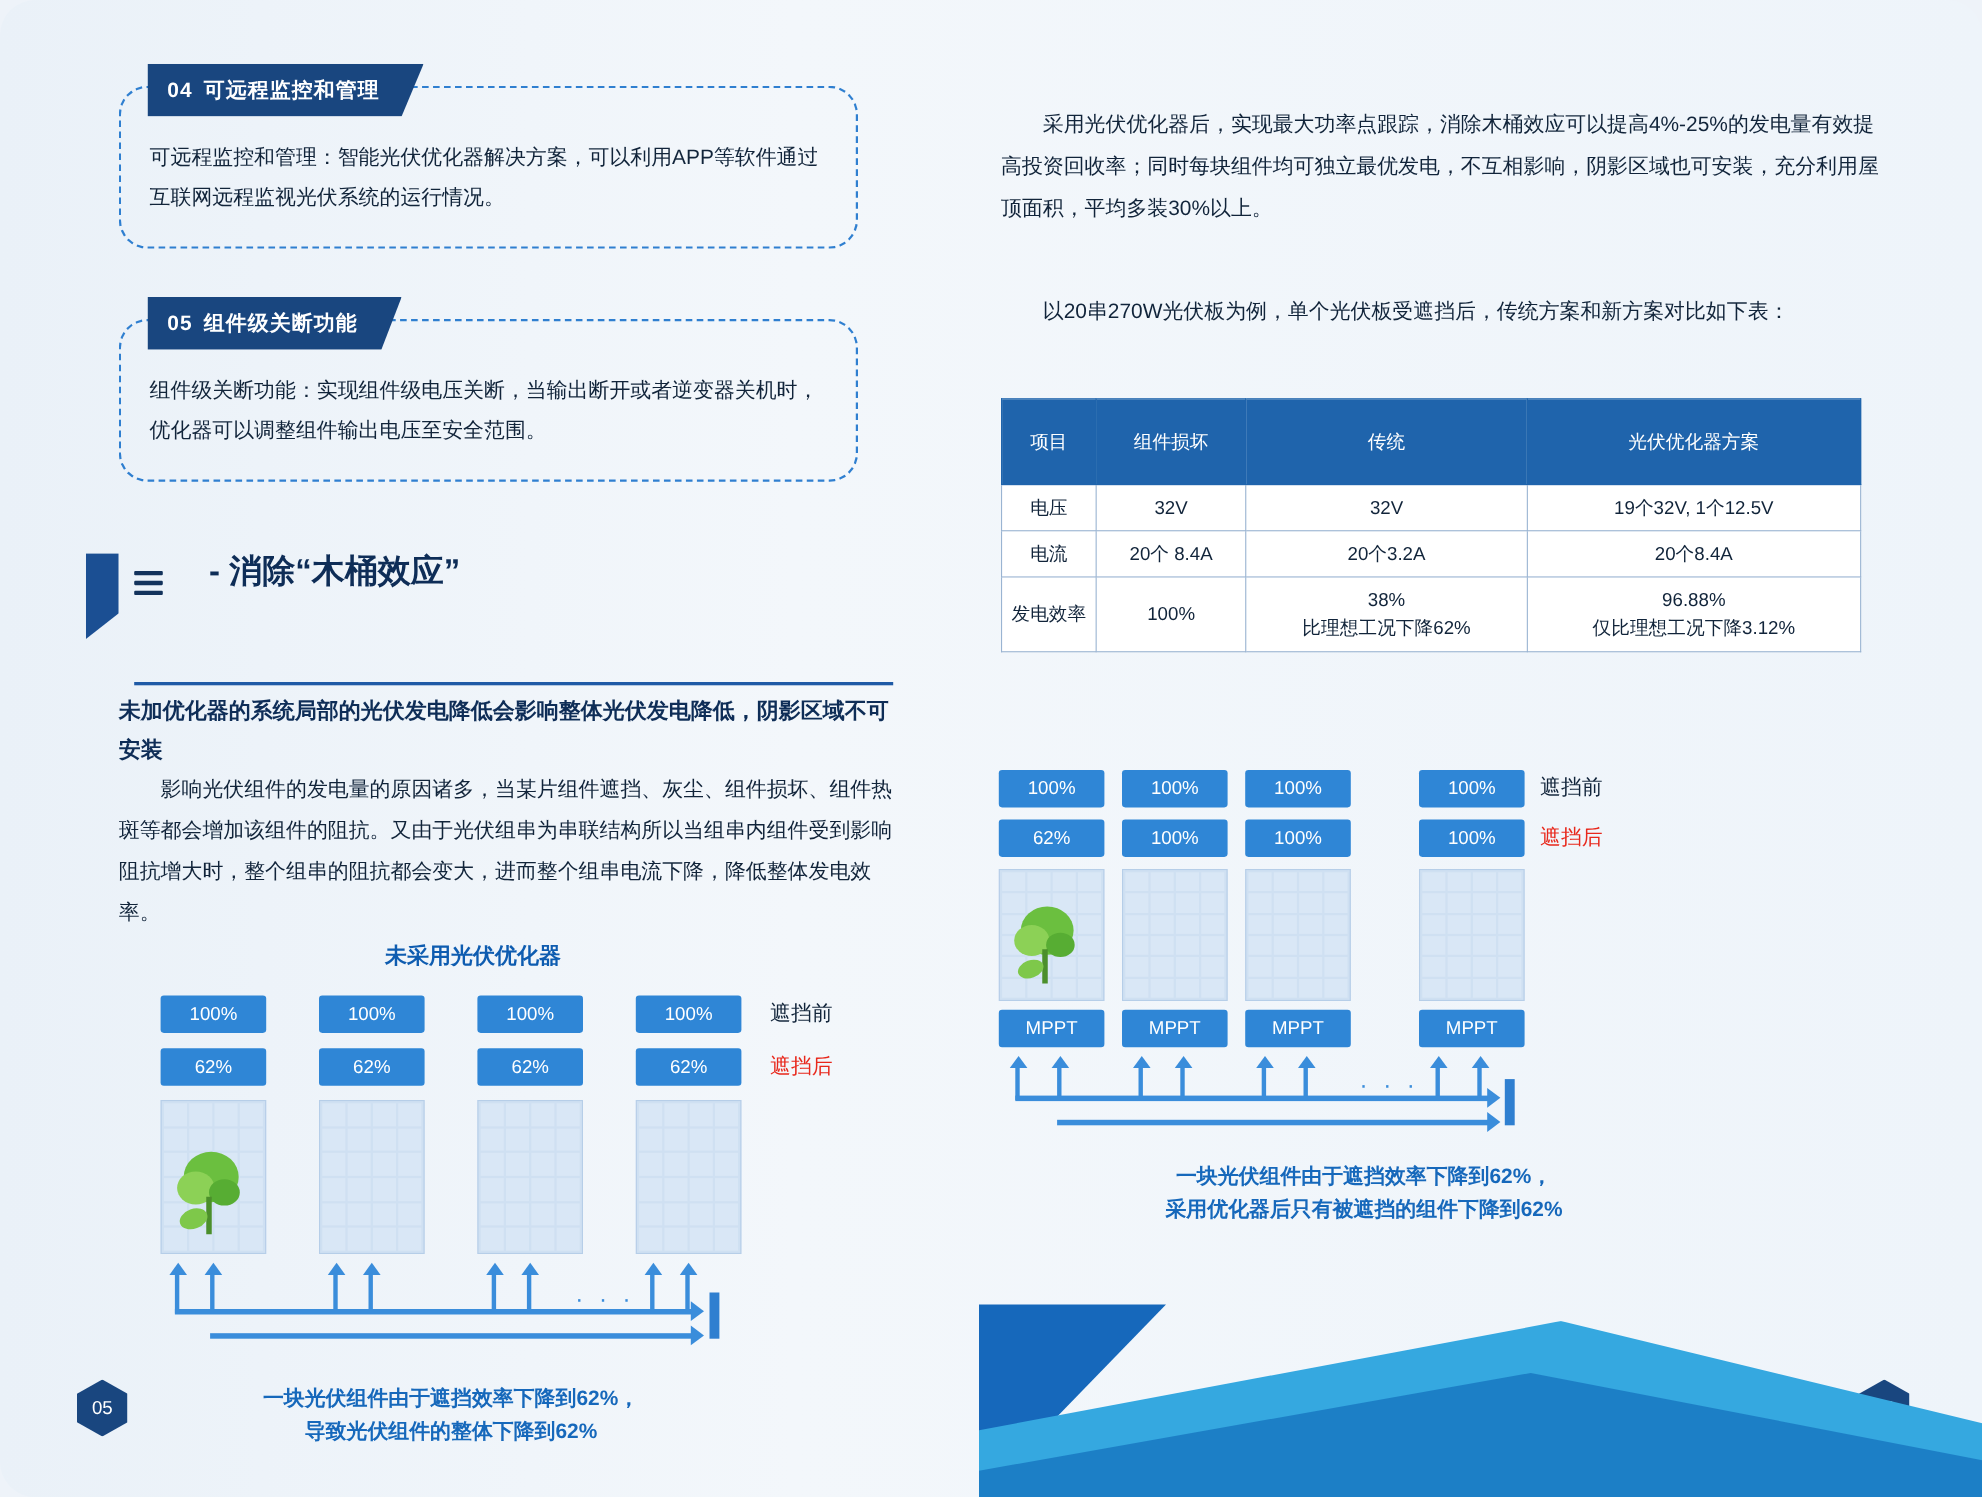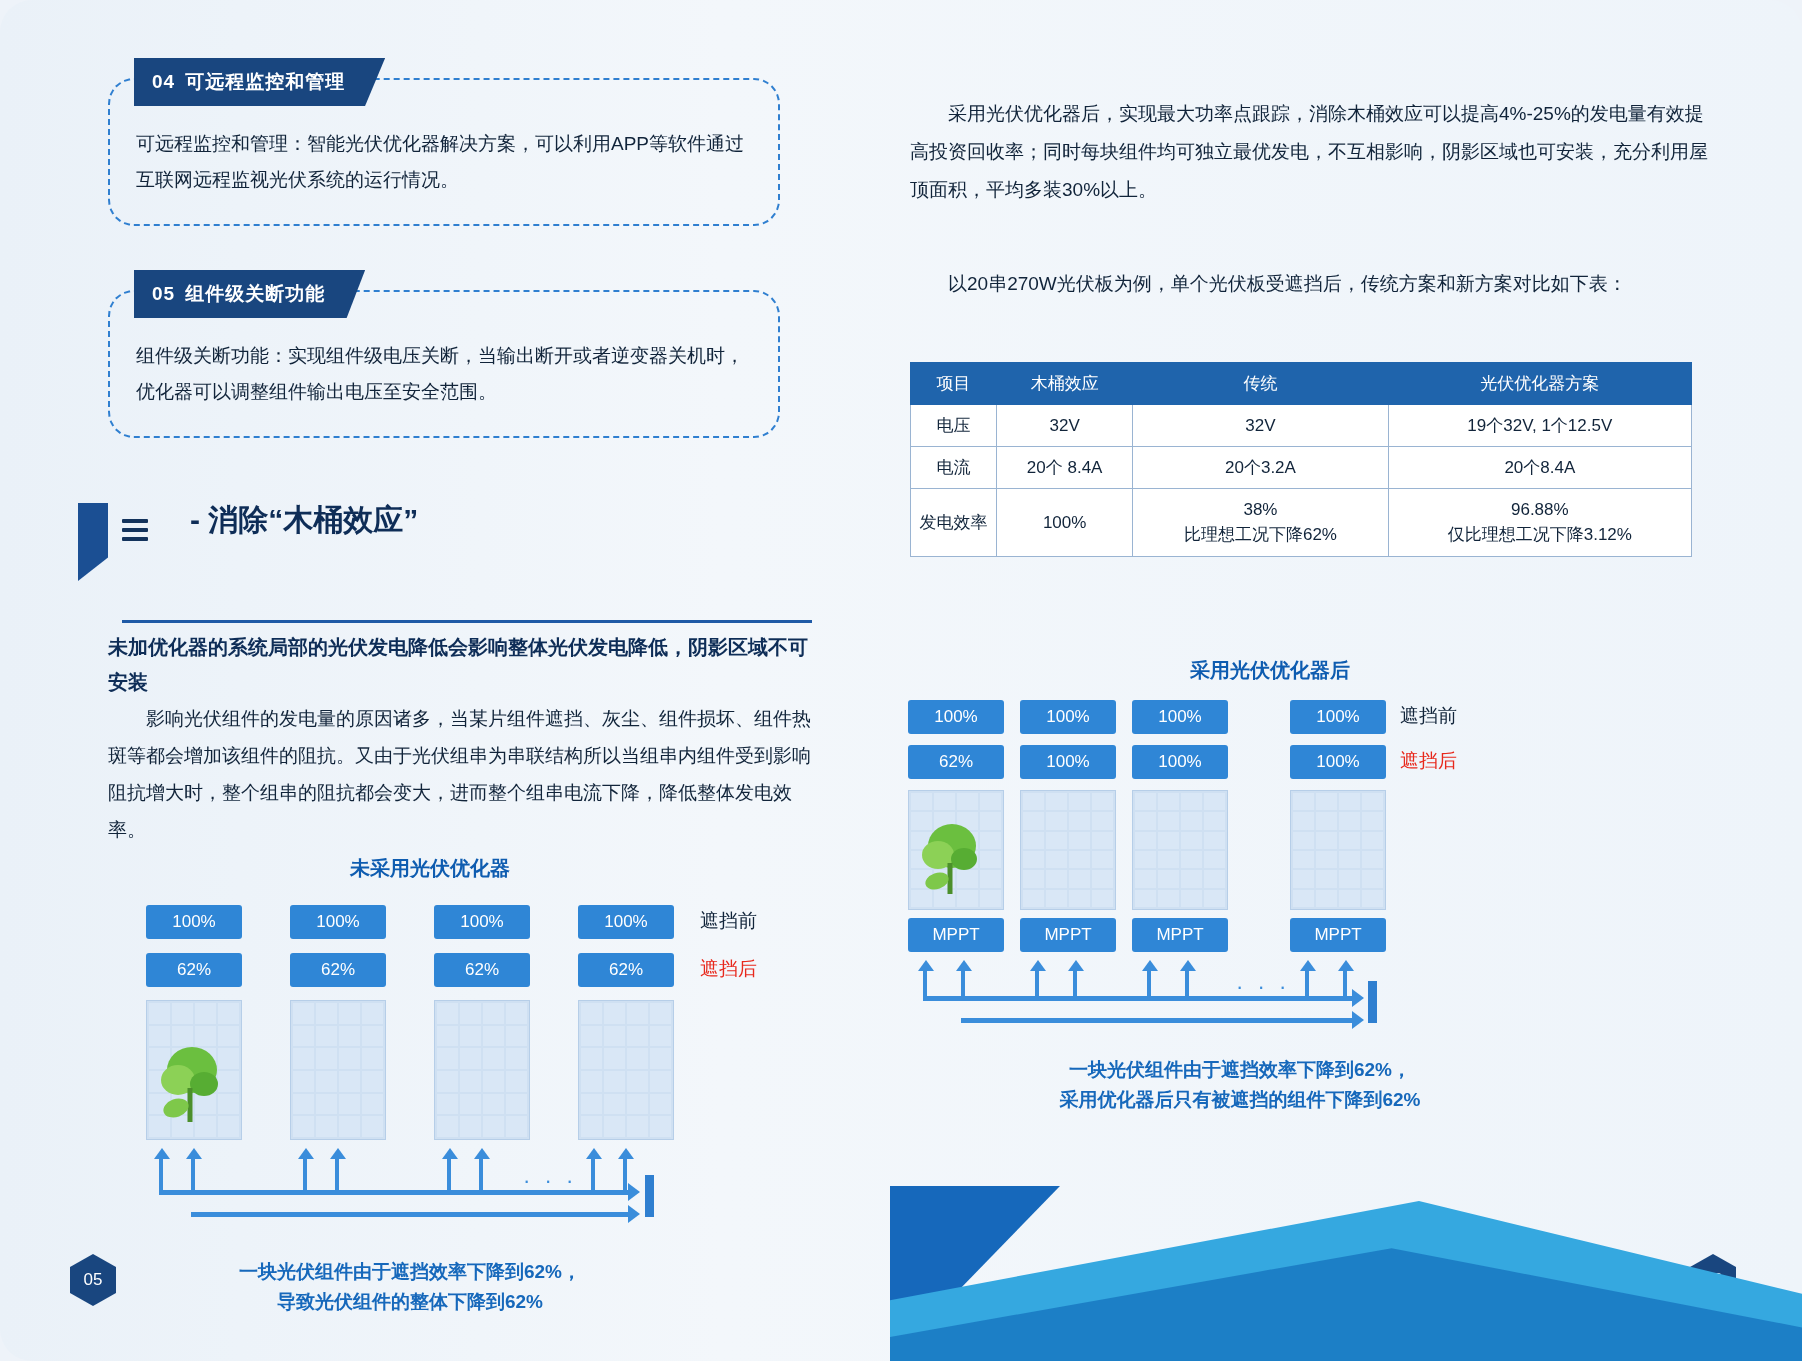--- a/index.html
+++ b/index.html
@@ -131,21 +131,21 @@
   
   .rpara {
     position:absolute; font-size:19px; line-height:2.0; color:#11243a; text-indent:38px;
   }
   table.cmp {
     position:absolute; border-collapse:collapse; font-size:17px; color:#11243a;
     background:#ffffff;
   }
   table.cmp th {
     background:#1f64ac; color:#ffffff; font-weight:normal; font-size:17px;
-    border:1px solid #1f64ac; padding:9px 6px;
+    border:1px solid #1f64ac; padding:27px 6px;
   }
   table.cmp td {
     border:1px solid #9ab4d2; padding:9px 6px; text-align:center;
   }
   table.cmp td.lead { width:86px; }
   .two-line { line-height:1.45; }
 
   
   .deco { position:absolute; bottom:0; }
   .deco1 {
@@ -366,21 +366,21 @@
   <div class="right">
 
     <div class="rpara" style="left:10px; top:95px; width:800px;">采用光伏优化器后，实现最大功率点跟踪，消除木桶效应可以提高4%-25%的发电量有效提高投资回收率；同时每块组件均可独立最优发电，不互相影响，阴影区域也可安装，充分利用屋顶面积，平均多装30%以上。</div>
 
     <div class="rpara" style="left:10px; top:265px; width:800px;">以20串270W光伏板为例，单个光伏板受遮挡后，传统方案和新方案对比如下表：</div>
 
     <table class="cmp" style="left:10px; top:362px; width:782px;">
       <thead>
         <tr>
           <th>项目</th>
-          <th>木桶效应</th>
+          <th>组件损坏</th>
           <th>传统</th>
           <th>光伏优化器方案</th>
         </tr>
       </thead>
       <tbody>
         <tr>
           <td class="lead">电压</td>
           <td>32V</td>
           <td>32V</td>
           <td>19个32V, 1个12.5V</td>
@@ -395,21 +395,20 @@
           <td class="lead">发电效率</td>
           <td>100%</td>
           <td class="two-line" style="white-space:pre-line;">38%
 比理想工况下降62%</td>
           <td class="two-line" style="white-space:pre-line;">96.88%
 仅比理想工况下降3.12%</td>
         </tr>
       </tbody>
     </table>
 
-    <div class="chart-heading" style="left:170px; top:657px; width:400px;">采用光伏优化器后</div>
 
     <div class="pct-chip" style="left:8px; top:700px;">100%</div>
     <div class="pct-chip" style="left:120px; top:700px;">100%</div>
     <div class="pct-chip" style="left:232px; top:700px;">100%</div>
     <div class="pct-chip" style="left:390px; top:700px;">100%</div>
     <div class="label-right" style="left:500px; top:703px;">遮挡前</div>
 
     <div class="pct-chip" style="left:8px; top:745px;">62%</div>
     <div class="pct-chip" style="left:120px; top:745px;">100%</div>
     <div class="pct-chip" style="left:232px; top:745px;">100%</div>

